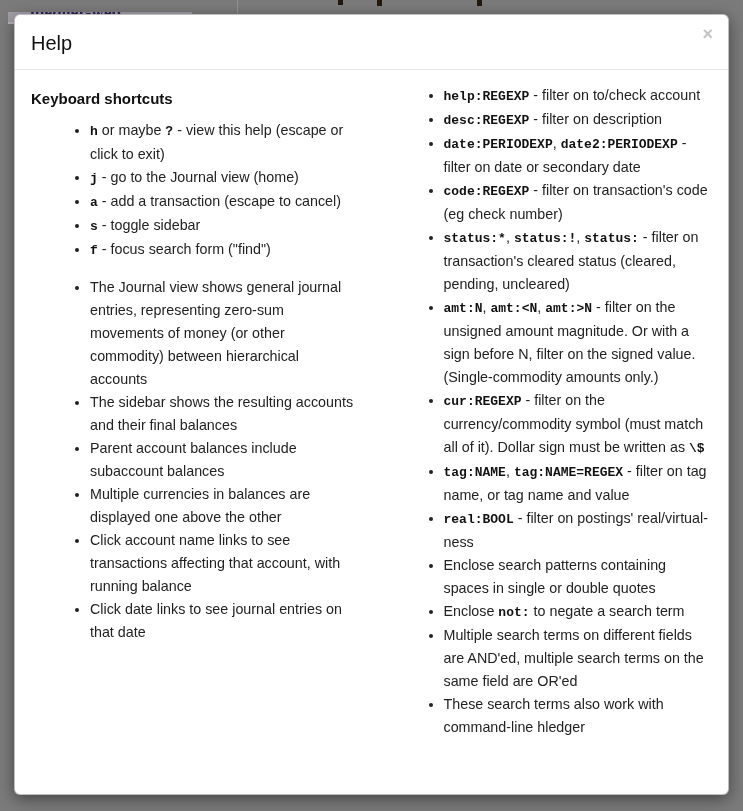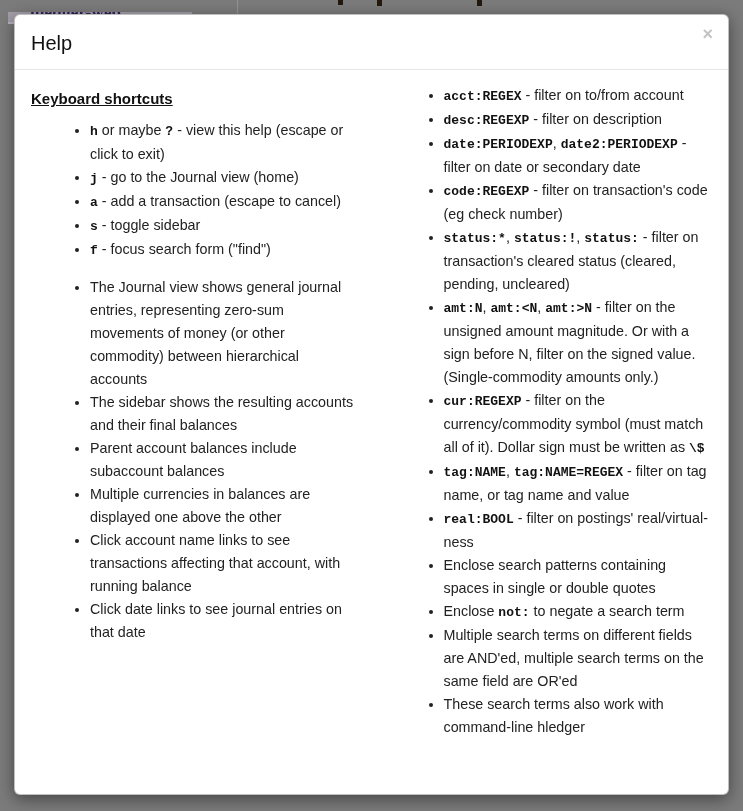--- a/index.html
+++ b/index.html
@@ -39,21 +39,21 @@
   .modal-title{margin:0;font-size:20px;font-weight:400;line-height:26px;color:var(--heading);}
   .close-btn{
     position:absolute;top:8px;right:13px;border:none;background:none;padding:2px;
     font-size:18px;font-weight:bold;color:var(--close);cursor:pointer;line-height:1;
     font-family:"Liberation Sans","DejaVu Sans",sans-serif;
   }
   .modal-body{display:flex;padding:14px 16px 10px;}
   .col{width:50%;}
   .col-left{padding-right:12px;}
   .col-right{padding-left:13px;padding-right:2px;}
-  .section-heading{font-size:15px;font-weight:bold;color:var(--heading);margin:8px 0 12px;text-decoration:underline;}
+  .section-heading{font-size:15px;font-weight:bold;color:var(--heading);margin:8px 0 12px;}
   .section-heading:first-child{margin-top:6px;}
   ul.help-list{margin:0 0 14px;padding-left:28px;}
   ul.help-list li{font-size:14.3px;line-height:23px;color:var(--text);margin-left:31px;}
   code{
     font-family:"Liberation Mono","DejaVu Sans Mono",monospace;
     font-weight:bold;font-size:13px;color:#111;white-space:nowrap;
   }
 </style>
 </head>
 <body>
@@ -87,21 +87,21 @@
           <li><span>The Journal view shows general journal entries, representing zero-sum movements of money (or other commodity) between hierarchical accounts</span></li>
           <li><span>The sidebar shows the resulting accounts and their final balances</span></li>
           <li><span>Parent account balances include subaccount balances</span></li>
           <li><span>Multiple currencies in balances are displayed one above the other</span></li>
           <li><span>Click account name links to see transactions affecting that account, with running balance</span></li>
           <li><span>Click date links to see journal entries on that date</span></li>
         </ul>
       </div>
     <div class="col col-right">
         <ul class="help-list">
-          <li><code>acct:REGEX</code><span> - filter on to/from account</span></li>
+          <li><code>help:REGEXP</code><span> - filter on to/check account</span></li>
           <li><code>desc:REGEXP</code><span> - filter on description</span></li>
           <li><code>date:PERIODEXP</code><span>, </span><code>date2:PERIODEXP</code><span> - filter on date or secondary date</span></li>
           <li><code>code:REGEXP</code><span> - filter on transaction's code (eg check number)</span></li>
           <li><code>status:*</code><span>, </span><code>status:!</code><span>, </span><code>status:</code><span> - filter on transaction's cleared status (cleared, pending, uncleared)</span></li>
           <li><code>amt:N</code><span>, </span><code>amt:&lt;N</code><span>, </span><code>amt:&gt;N</code><span> - filter on the unsigned amount magnitude. Or with a sign before N, filter on the signed value. (Single-commodity amounts only.)</span></li>
           <li><code>cur:REGEXP</code><span> - filter on the currency/commodity symbol (must match all of it). Dollar sign must be written as </span><code>\$</code></li>
           <li><code>tag:NAME</code><span>, </span><code>tag:NAME=REGEX</code><span> - filter on tag name, or tag name and value</span></li>
           <li><code>real:BOOL</code><span> - filter on postings' real/virtual-ness</span></li>
           <li><span>Enclose search patterns containing spaces in single or double quotes</span></li>
           <li><span>Enclose </span><code>not:</code><span> to negate a search term</span></li>

